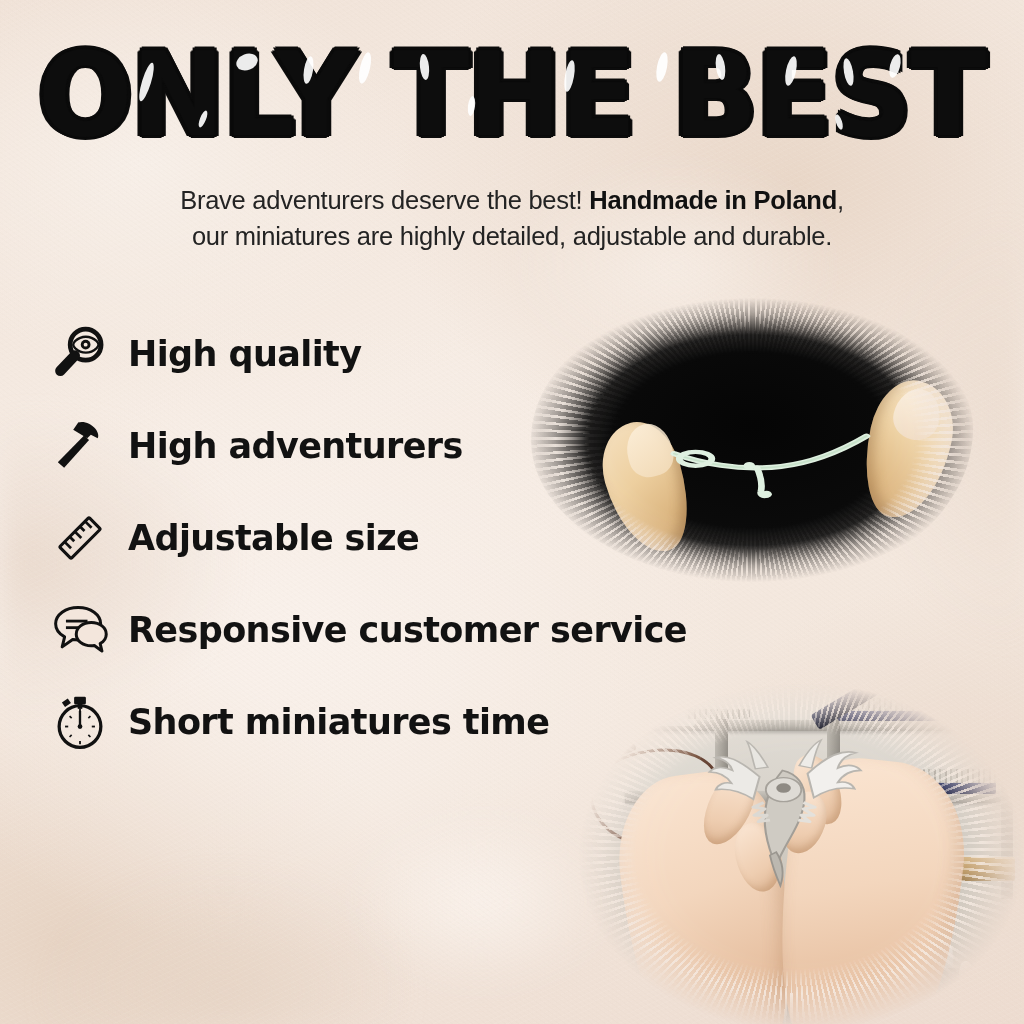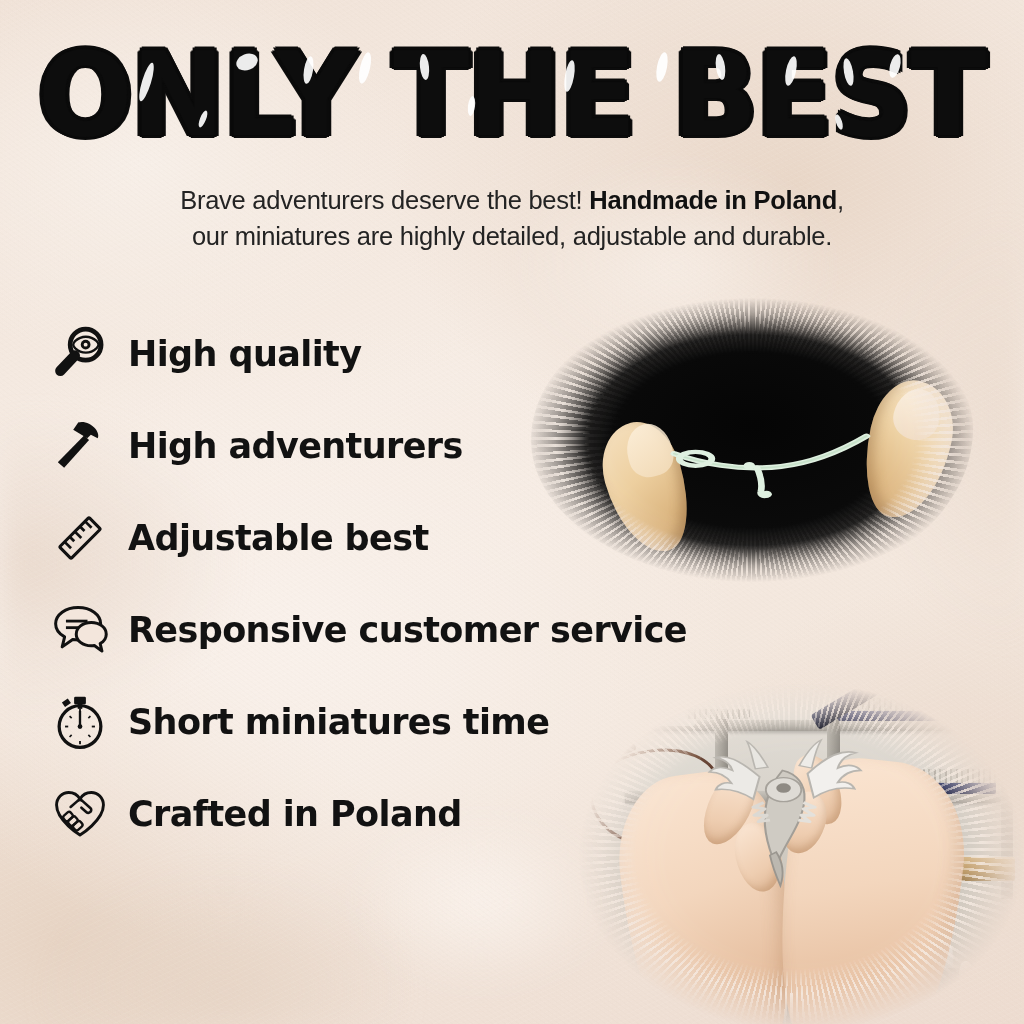--- a/index.html
+++ b/index.html
@@ -467,21 +467,21 @@
           <g transform="rotate(-45 32 32)">
             <rect x="9" y="23" width="46" height="18" fill="none" stroke="#111" stroke-width="3.4" rx="1.5"></rect>
             <line x1="17" y1="23" x2="17" y2="33" stroke="#111" stroke-width="3"></line>
             <line x1="25" y1="23" x2="25" y2="30" stroke="#111" stroke-width="3"></line>
             <line x1="33" y1="23" x2="33" y2="33" stroke="#111" stroke-width="3"></line>
             <line x1="41" y1="23" x2="41" y2="30" stroke="#111" stroke-width="3"></line>
             <line x1="49" y1="23" x2="49" y2="33" stroke="#111" stroke-width="3"></line>
           </g>
         </svg>
       </span>
-      <span class="feature-label">Adjustable best</span>
+      <span class="feature-label">Adjustable size</span>
     </div>
 
     <div class="feature-row">
       <span class="feature-icon">
         <svg viewBox="0 0 64 64" width="60" height="60" aria-hidden="true">
           <path d="M30 8 C16.5 8 6 15.8 6 25.4 C6 31.2 9.8 36.3 15.6 39.4 L13 50 L24.2 42.2 C26 42.5 28 42.7 30 42.7 C43.5 42.7 54 34.9 54 25.4 C54 15.8 43.5 8 30 8 Z" fill="#f3e6dc" stroke="#111" stroke-width="3.2" stroke-linejoin="round"></path>
           <line x1="17" y1="22.5" x2="40" y2="22.5" stroke="#111" stroke-width="3"></line>
           <line x1="17" y1="29.5" x2="40" y2="29.5" stroke="#111" stroke-width="3"></line>
           <path d="M44 24 C53.2 24 60 29.6 60 36.4 C60 40.6 57.4 44.2 53.5 46.4 L55.4 54.5 L47.3 48.6 C46.2 48.7 45.1 48.8 44 48.8 C34.8 48.8 28 43.2 28 36.4 C28 29.6 34.8 24 44 24 Z" fill="#f3e6dc" stroke="#111" stroke-width="3.2" stroke-linejoin="round"></path>
         </svg>
@@ -504,34 +504,20 @@
           <line x1="45" y1="37" x2="48.5" y2="37" stroke="#111" stroke-width="2"></line>
           <line x1="20.5" y1="25.5" x2="22.8" y2="27.8" stroke="#111" stroke-width="1.8"></line>
           <line x1="41.2" y1="46.2" x2="43.5" y2="48.5" stroke="#111" stroke-width="1.8"></line>
           <line x1="43.5" y1="25.5" x2="41.2" y2="27.8" stroke="#111" stroke-width="1.8"></line>
           <line x1="22.8" y1="46.2" x2="20.5" y2="48.5" stroke="#111" stroke-width="1.8"></line>
         </svg>
       </span>
       <span class="feature-label">Short miniatures time</span>
     </div>
 
-    <div class="feature-row">
-      <span class="feature-icon">
-        <svg viewBox="0 0 64 64" width="60" height="60" aria-hidden="true">
-          <path d="M32 54.5 C32 54.5 7 39 7 22.5 C7 14.5 13 9 20 9 C25.4 9 29.7 12 32 16 C34.3 12 38.6 9 44 9 C51 9 57 14.5 57 22.5 C57 39 32 54.5 32 54.5 Z" fill="none" stroke="#111" stroke-width="3.1" stroke-linejoin="round"></path>
-          <path d="M22 24.5 L29.5 18 C31 16.8 33 16.8 34.5 18 L43 25.5 C44.3 26.7 44.3 28.6 43 29.8 C41.8 31 39.9 31 38.6 29.8 L33.5 25.3" fill="none" stroke="#111" stroke-width="2.8" stroke-linecap="round" stroke-linejoin="round"></path>
-          <g stroke="#111" stroke-width="2.5" fill="none" stroke-linejoin="round">
-            <rect x="14.2" y="31.2" width="10" height="7" rx="2.4" transform="rotate(-42 19.2 34.7)"></rect>
-            <rect x="19.4" y="36.1" width="10" height="7" rx="2.4" transform="rotate(-42 24.4 39.6)"></rect>
-            <rect x="24.6" y="41.0" width="10" height="7" rx="2.4" transform="rotate(-42 29.6 44.5)"></rect>
-          </g>
-        </svg>
-      </span>
-      <span class="feature-label">Crafted in Poland</span>
-    </div>
   </div>
 
   <div id="photo-top" class="photo">
     <div class="photo-inner">
       <div class="blackfield"></div>
       <div class="tornrim"></div>
 
       <div class="thumb-l"></div>
       <div class="thumb-r"></div>
       <div class="nail-r"></div>

